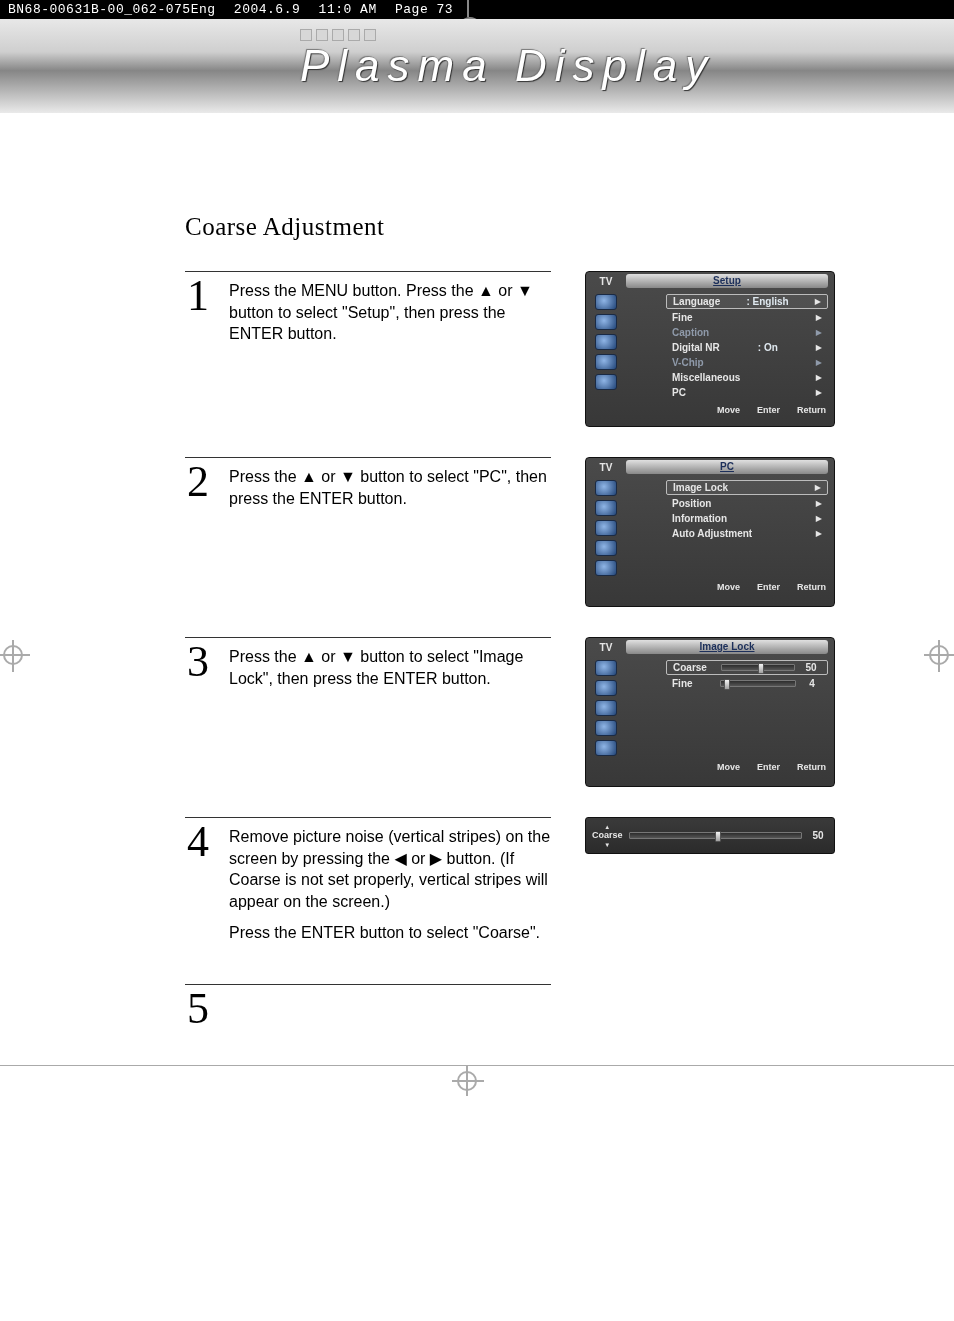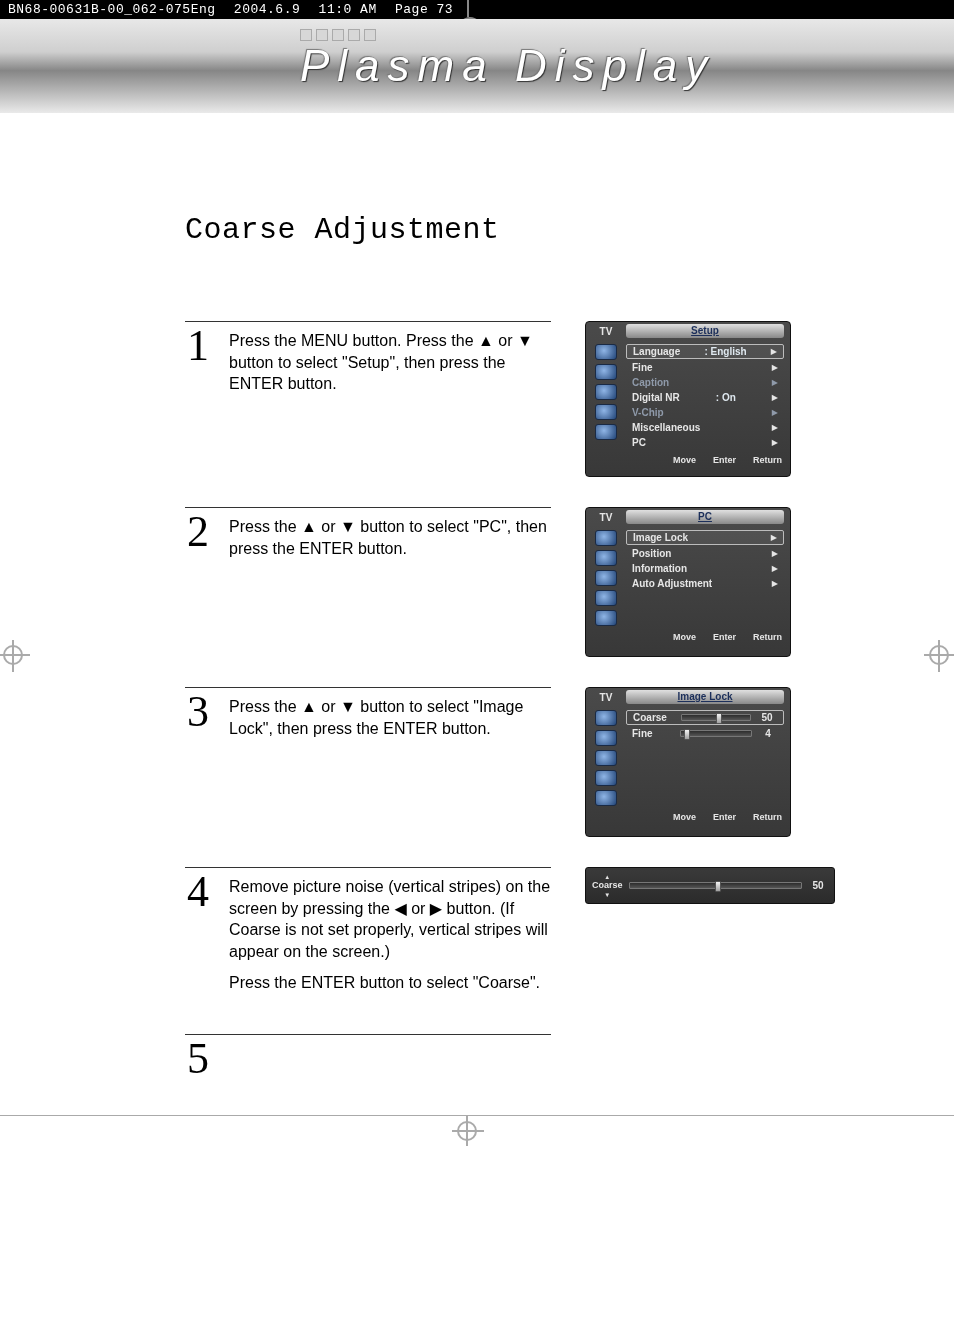--- a/index.html
+++ b/index.html
@@ -10,41 +10,41 @@
   .crop-top { position: absolute; left: 439px; top: 0; width: 58px; height: 34px; }
   .crop-top::before { content: ""; position: absolute; left: 28px; top: 0; width: 2px; height: 17px; background: #888; }
   .crop-top::after { content: ""; position: absolute; left: 19px; top: 17px; width: 20px; height: 20px; border: 2px solid #888; border-radius: 50%; }
 
   .banner { height: 94px; background: linear-gradient(#e8e8e8 0%, #cfcfcf 35%, #868686 55%, #eaeaea 100%); position: relative; overflow: hidden; display: flex; align-items: center; }
   .banner-deco { position: absolute; left: 300px; top: 10px; display: flex; gap: 4px; }
   .deco-sq { width: 12px; height: 12px; border: 1px solid #aaa; background: #d7d7d7; }
   .banner-title { position: absolute; left: 300px; bottom: 22px; font-size: 44px; font-style: italic; letter-spacing: 8px; color: #fff; text-shadow: 1px 1px 1px #333, -1px -1px 1px #777; font-weight: 500; }
 
   .content { padding: 100px 90px 40px 185px; }
-  .page-title { font-size: 30px; font-family: Liberation Mono, monospace; font-weight: 400; font-stretch: condensed; letter-spacing: 0.5px; margin-bottom: 74px; }
+  .page-title { font-size: 25px; font-family: Liberation Serif, serif; font-weight: 400; font-stretch: condensed; letter-spacing: 0.5px; margin-bottom: 30px; }
   .preset { margin-bottom: 25px; }
   .preset-label { font-weight: bold; font-size: 14px; margin-bottom: 6px; }
   .preset-bullets { list-style: none; padding-left: 18px; }
   .preset-bullets li { position: relative; font-size: 14px; }
   .preset-bullets li::before { content: "•"; position: absolute; left: -18px; font-size: 16px; }
 
   .step { display: flex; gap: 18px; margin-bottom: 30px; border-top: 1px solid #333; padding-top: 6px; width: 366px; position: relative; }
   .step-num { font-size: 44px; font-family: "Times New Roman", serif; line-height: 0.8; min-width: 26px; text-align: center; font-weight: 300; }
   .step-text { font-size: 16px; line-height: 1.35; padding-top: 2px; }
   .step-text p { margin-bottom: 10px; }
 
   .osd-wrap { position: absolute; left: 400px; top: -1px; }
-  .osd { width: 206px; background: linear-gradient(#4a4a4a, #383838); border: 1px solid #111; border-radius: 4px; font-size: 10px; color: #e6e6e6; padding-bottom: 8px; }
+  .osd { width: 250px; background: linear-gradient(#4a4a4a, #383838); border: 1px solid #111; border-radius: 4px; font-size: 10px; color: #e6e6e6; padding-bottom: 8px; }
   .osd-toprow { display: flex; align-items: center; height: 18px; }
   .osd-tv { width: 40px; text-align: center; font-weight: bold; font-size: 10px; }
   .osd-pill { flex: 1; margin: 0 6px 0 0; background: linear-gradient(#e0e0e0, #888); color: #1c2f5a; font-weight: bold; text-align: center; font-size: 10px; border-radius: 3px; height: 14px; line-height: 14px; text-decoration: underline; }
   .osd-body { display: flex; }
   .osd-iconcol { width: 40px; display: flex; flex-direction: column; gap: 4px; padding: 4px 6px; align-items: center; }
   .osd-icon { width: 22px; height: 16px; background: radial-gradient(circle at 40% 40%, #8fb5e6, #214477); border-radius: 3px; border: 1px solid #1a2a44; }
-  .osd-menu { flex: 1; padding: 4px 6px 4px 0; display: flex; flex-direction: column; gap: 2px; }
+  .osd-menu { flex: 1; padding: 4px 6px 4px 0; display: flex; flex-direction: column; gap: 2px; margin-left: 40px; }
   .osd-row { display: flex; justify-content: space-between; align-items: center; padding: 1px 6px; font-size: 10px; }
   .osd-row.sel { border: 1px solid #bcbcbc; background: rgba(255,255,255,0.06); border-radius: 2px; }
   .osd-row.dim { color: #8f9aaa; }
   .osd-row .label { font-weight: bold; }
   .osd-row .val { color: #dfe8ef; font-weight: bold; }
   .osd-row .arrow { font-size: 8px; }
   .osd-foot { display: flex; justify-content: flex-end; gap: 14px; padding: 2px 8px; font-size: 9px; font-weight: bold; }
   .osd-foot span::before { content: ""; display: inline-block; vertical-align: middle; margin-right: 3px; }
   .foot-move::before { content: "⇅"; font-size: 10px; }
   .foot-enter::before { content: "↲"; font-size: 10px; }

